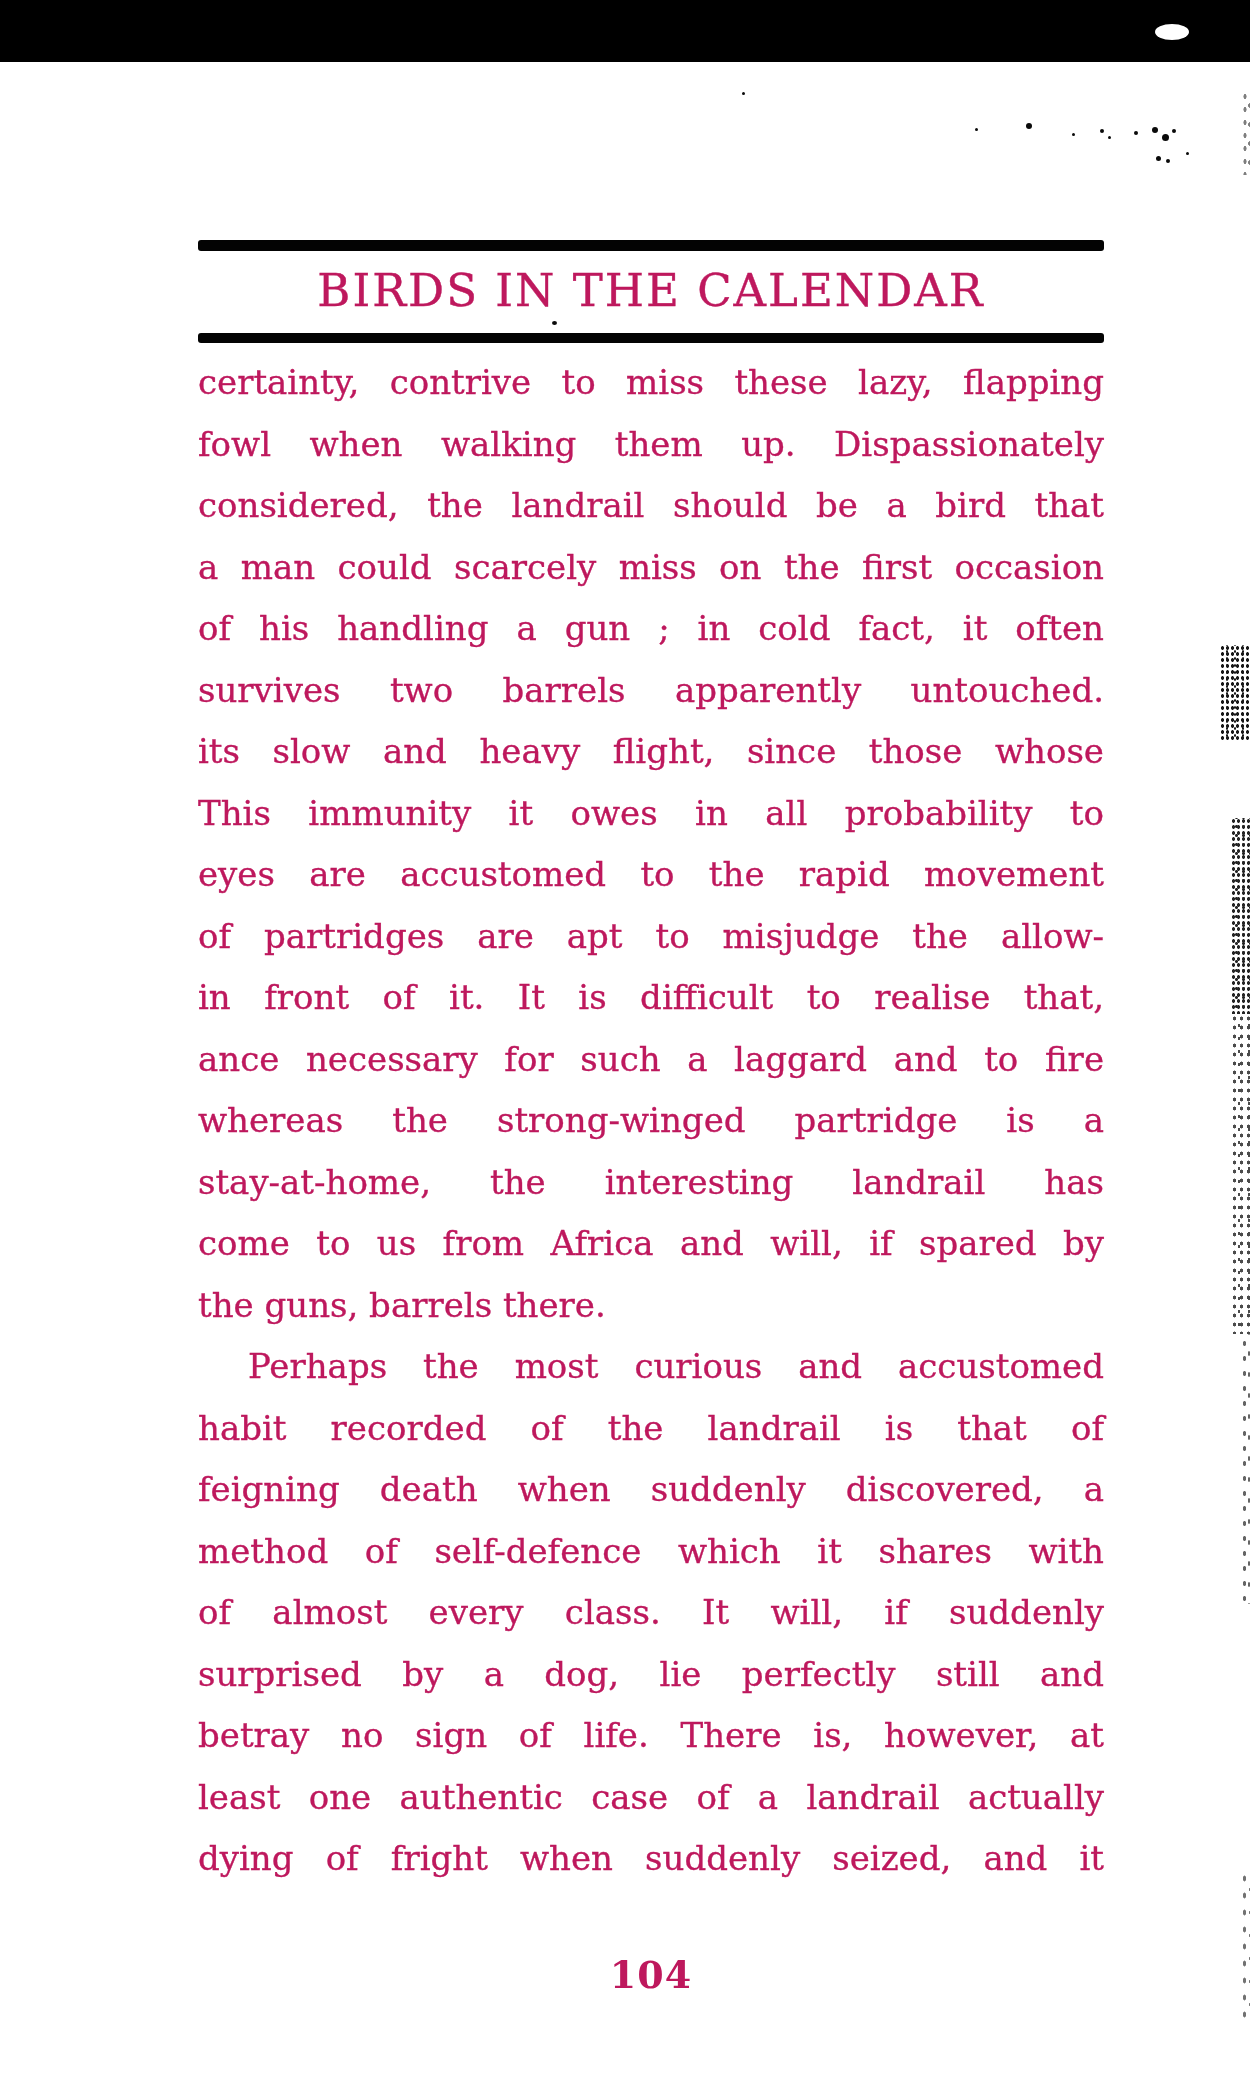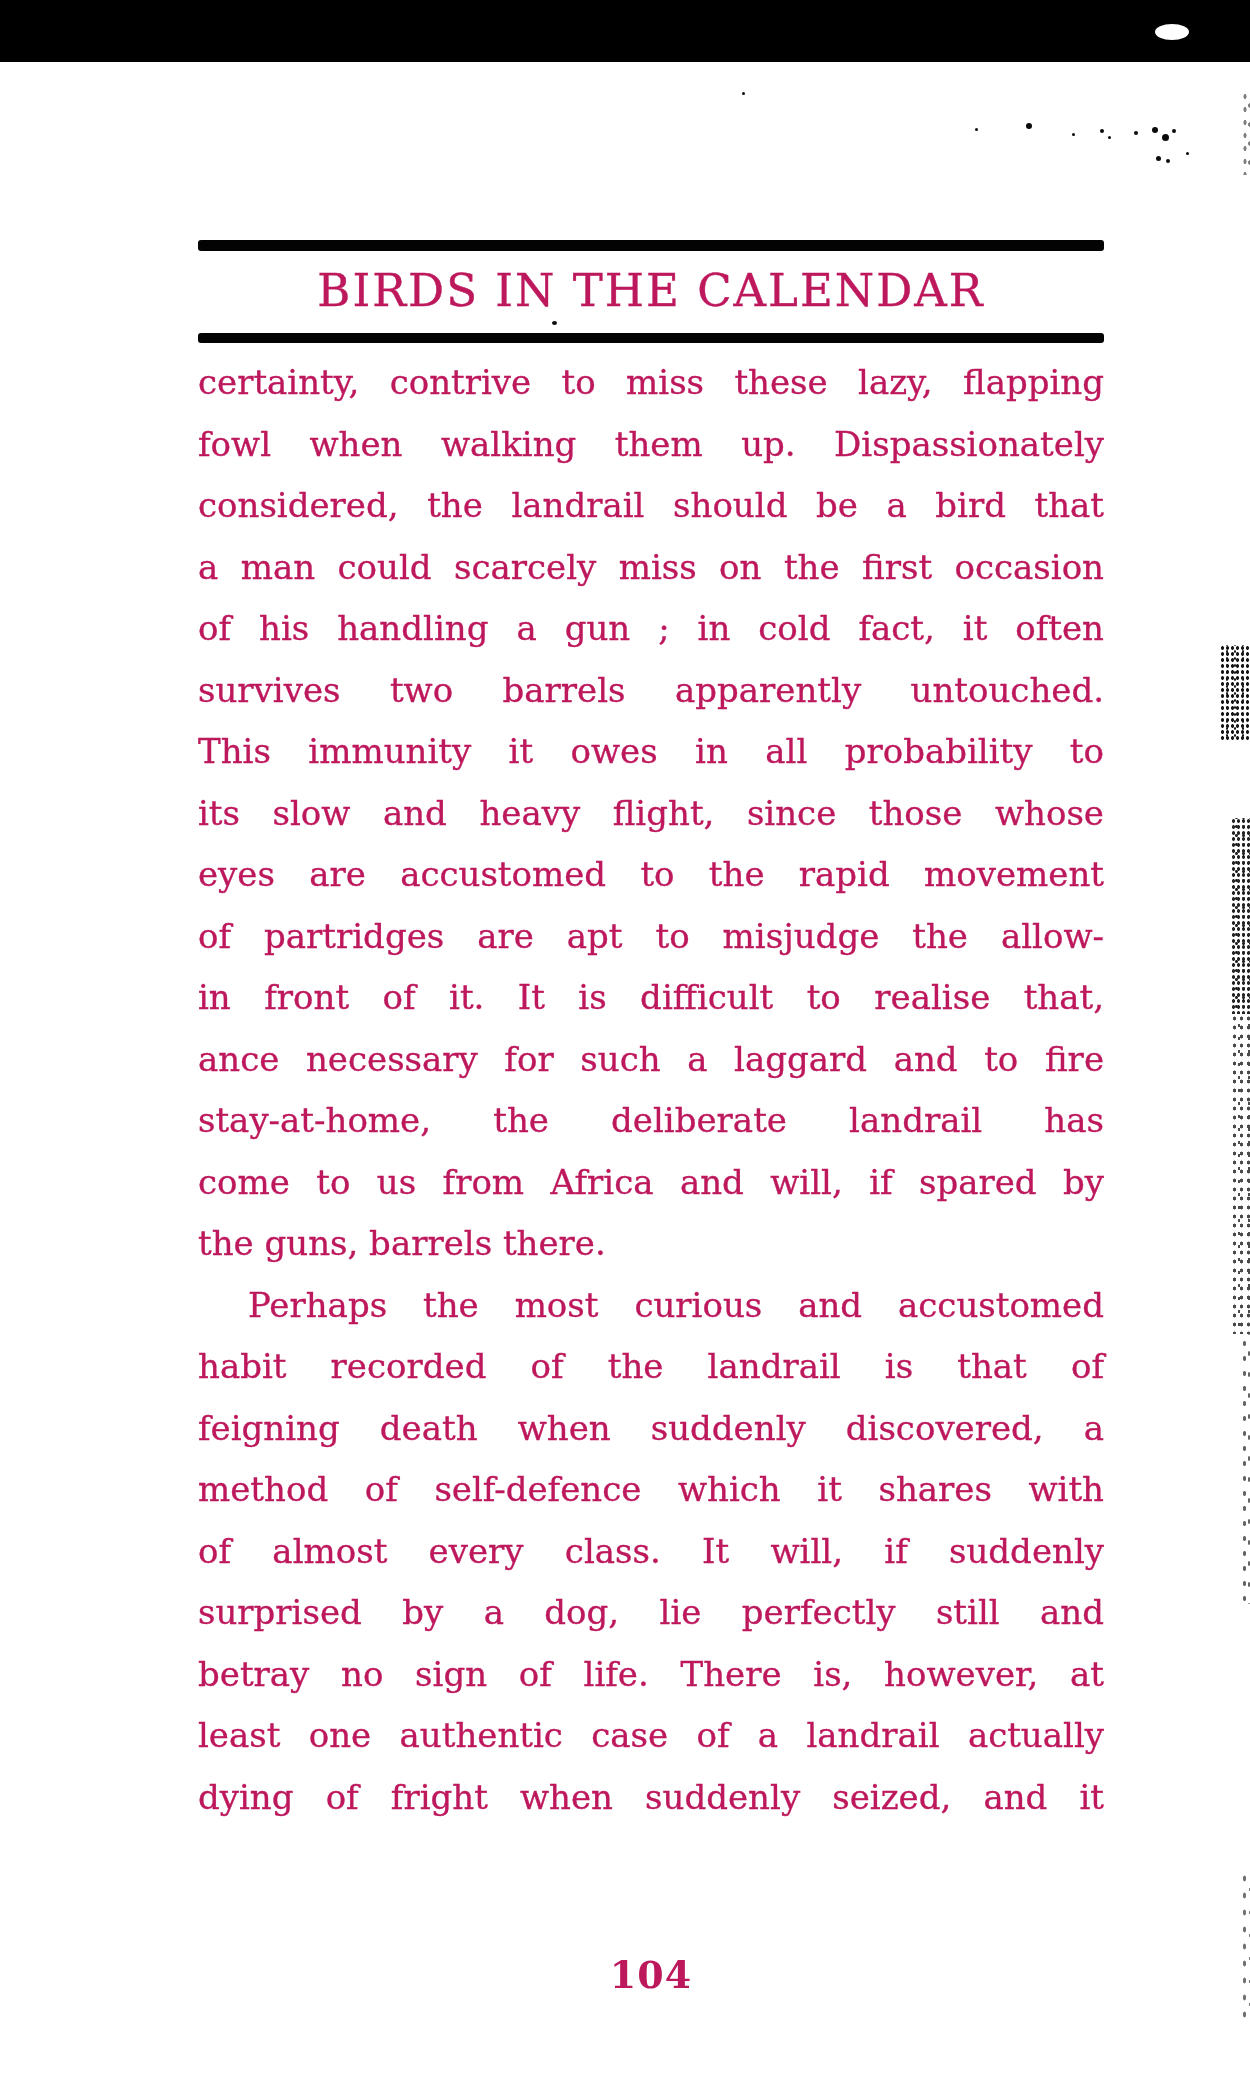--- a/index.html
+++ b/index.html
@@ -151,27 +151,28 @@
   <h1 class="page-title">BIRDS IN THE CALENDAR</h1>
   <div class="rule rule-bottom"></div>
 
   <main class="body-text" id="body-text">
       <div class="line">certainty, contrive to miss these lazy, flapping</div>
       <div class="line">fowl when walking them up. Dispassionately</div>
       <div class="line">considered, the landrail should be a bird that</div>
       <div class="line">a man could scarcely miss on the first occasion</div>
       <div class="line">of his handling a gun ; in cold fact, it often</div>
       <div class="line">survives two barrels apparently untouched.</div>
+      <div class="line">its slow and heavy flight, since those whose</div>
       <div class="line">This immunity it owes in all probability to</div>
-      <div class="line">its slow and heavy flight, since those whose</div>
       <div class="line">eyes are accustomed to the rapid movement</div>
       <div class="line">of partridges are apt to misjudge the allow-</div>
       <div class="line">in front of it. It is difficult to realise that,</div>
       <div class="line">ance necessary for such a laggard and to fire</div>
-      <div class="line">stay-at-home, the deliberate landrail has</div>
+      <div class="line">whereas the strong-winged partridge is a</div>
+      <div class="line">stay-at-home, the interesting landrail has</div>
       <div class="line">come to us from Africa and will, if spared by</div>
       <div class="line noj">the guns, barrels there.</div>
       <div class="line indent">Perhaps the most curious and accustomed</div>
       <div class="line">habit recorded of the landrail is that of</div>
       <div class="line">feigning death when suddenly discovered, a</div>
       <div class="line">method of self-defence which it shares with</div>
       <div class="line">of almost every class. It will, if suddenly</div>
       <div class="line">surprised by a dog, lie perfectly still and</div>
       <div class="line">betray no sign of life. There is, however, at</div>
       <div class="line">least one authentic case of a landrail actually</div>

